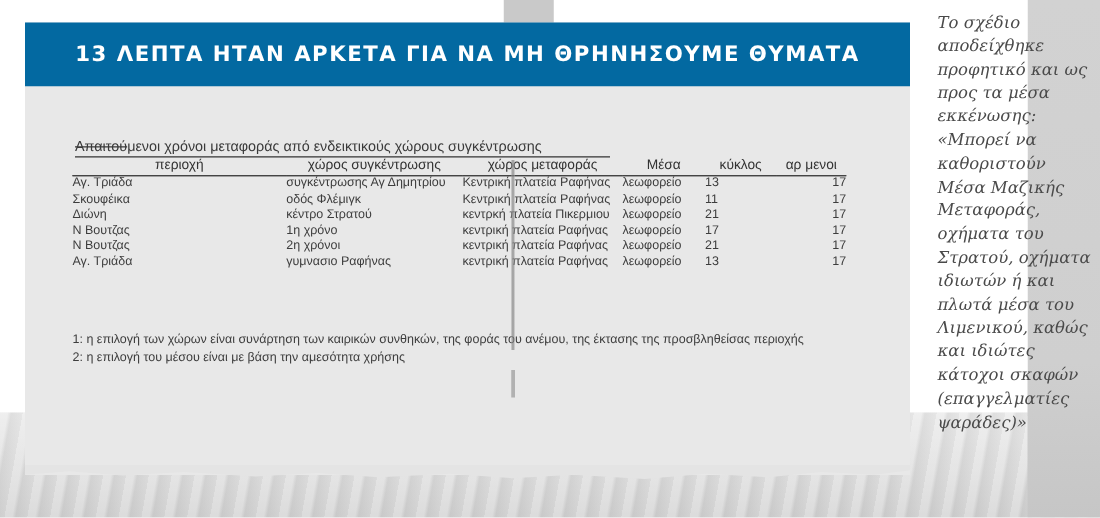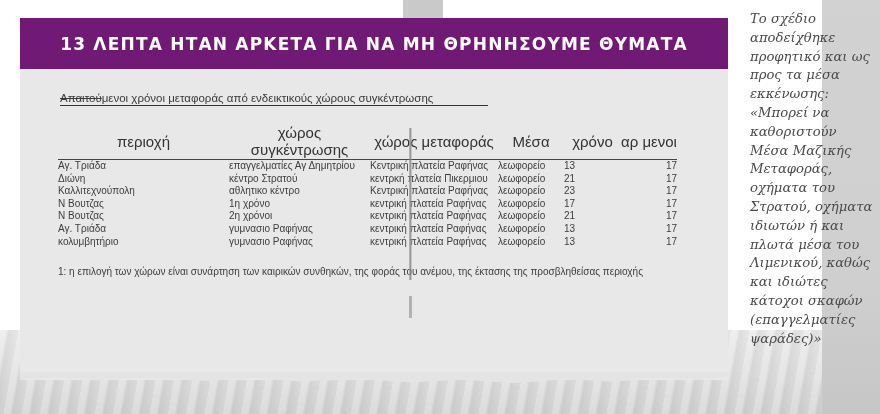--- a/index.html
+++ b/index.html
@@ -33,39 +33,39 @@
       position: absolute; left: 20px; top: 18px; width: 708px; height: 362px;
       background: #e8e8e8;
     }
     .paper-tear {
       position: absolute; left: 20px; top: 372px; width: 708px; height: 14px;
       background: #e4e4e4;
       clip-path: polygon(0 0,100% 0,100% 30%,96% 55%,90% 40%,84% 70%,77% 50%,70% 80%,62% 55%,55% 75%,48% 50%,40% 70%,33% 45%,26% 65%,18% 40%,11% 60%,5% 35%,0 55%);
     }
     .header-bar {
       position: absolute; left: 20px; top: 18px; width: 708px; height: 51px;
-      background: #701a75;
+      background: #0369a1;
       display: flex; align-items: center; justify-content: center;
     }
     .header-title {
       color: #ffffff; font-weight: bold; font-size: 17px; letter-spacing: 1.2px;
       font-family: "DejaVu Sans", sans-serif;
     }
     .table-caption {
-      position: absolute; left: 60px; top: 92px;
+      position: absolute; left: 60px; top: 112px;
       font-size: 11.5px; color: #3a3a3a;
       border-bottom: 1.5px solid #333; padding: 0 10px 1px 0; width: 418px;
     }
     .table-caption .strike { text-decoration: line-through; }
     table.data {
       position: absolute; left: 58px; top: 124px;
       border-collapse: collapse; font-size: 10px; color: #3d3d3d;
     }
     table.data th {
-      font-weight: normal; font-size: 15px; color: #333; text-align: center;
+      font-weight: normal; font-size: 11px; color: #333; text-align: center;
       padding: 0 0 1px 0; height: 15px;
       border-bottom: 1px solid #444;
     }
     table.data td { padding: 0; height: 12.6px; line-height: 12.6px; white-space: nowrap; }
     .c1 { width: 171px; }
     .c2 { width: 141px; margin-top: 16px; }
     .c3 { width: 128px; }
     .c4 { width: 66px; }
     .c5 { width: 57px; text-align: left; padding-right: 0; }
     .c6 { width: 56px; text-align: right; }
@@ -112,50 +112,50 @@
 
 <div class="table-caption"><span class="strike">Απαιτού</span><span>μενοι χρόνοι μεταφοράς από ενδεικτικούς χώρους συγκέντρωσης</span></div>
 
 <table class="data">
   <thead>
     <tr>
       <th class="c1">περιοχή</th>
       <th class="c2">χώρος συγκέντρωσης</th>
       <th class="c3">χώρος μεταφοράς</th>
       <th class="c4">Μέσα</th>
-      <th class="c5">χρόνο</th>
+      <th class="c5">κύκλος</th>
       <th class="c6">αρ μενοι</th>
     </tr>
   </thead>
   <tbody>
     <tr>
       <td class="c1">Αγ. Τριάδα</td>
-      <td class="c2">επαγγελματίες Αγ Δημητρίου</td>
+      <td class="c2">συγκέντρωσης Αγ Δημητρίου</td>
       <td class="c3">Κεντρική πλατεία Ραφήνας</td>
       <td class="c4">λεωφορείο</td>
       <td class="c5">13</td>
+      <td class="c6">17</td>
+    </tr>
+    <tr>
+      <td class="c1">Σκουφέικα</td>
+      <td class="c2">οδός Φλέμιγκ</td>
+      <td class="c3">Κεντρική πλατεία Ραφήνας</td>
+      <td class="c4">λεωφορείο</td>
+      <td class="c5">11</td>
       <td class="c6">17</td>
     </tr>
     <tr>
       <td class="c1">Διώνη</td>
       <td class="c2">κέντρο Στρατού</td>
       <td class="c3">κεντρκή πλατεία Πικερμιου</td>
       <td class="c4">λεωφορείο</td>
       <td class="c5">21</td>
       <td class="c6">17</td>
     </tr>
     <tr>
-      <td class="c1">Καλλιτεχνούπολη</td>
-      <td class="c2">αθλητικο κέντρο</td>
-      <td class="c3">Κεντρική πλατεία Ραφήνας</td>
-      <td class="c4">λεωφορείο</td>
-      <td class="c5">23</td>
-      <td class="c6">17</td>
-    </tr>
-    <tr>
       <td class="c1">Ν Βουτζας</td>
       <td class="c2">1η χρόνο</td>
       <td class="c3">κεντρική πλατεία Ραφήνας</td>
       <td class="c4">λεωφορείο</td>
       <td class="c5">17</td>
       <td class="c6">17</td>
     </tr>
     <tr>
       <td class="c1">Ν Βουτζας</td>
       <td class="c2">2η χρόνοι</td>
@@ -165,33 +165,26 @@
       <td class="c6">17</td>
     </tr>
     <tr>
       <td class="c1">Αγ. Τριάδα</td>
       <td class="c2">γυμνασιο Ραφήνας</td>
       <td class="c3">κεντρική πλατεία Ραφήνας</td>
       <td class="c4">λεωφορείο</td>
       <td class="c5">13</td>
       <td class="c6">17</td>
     </tr>
-    <tr>
-      <td class="c1">κολυμβητήριο</td>
-      <td class="c2">γυμνασιο Ραφήνας</td>
-      <td class="c3">κεντρική πλατεία Ραφήνας</td>
-      <td class="c4">λεωφορείο</td>
-      <td class="c5">13</td>
-      <td class="c6">17</td>
-    </tr>
   </tbody>
 </table>
 
 <div class="notes">
   <div class="note">1:  η επιλογή των χώρων είναι συνάρτηση των καιρικών συνθηκών, της φοράς του ανέμου, της έκτασης της προσβληθείσας περιοχής</div>
+  <div class="note">2: η επιλογή του μέσου είναι με βάση την αμεσότητα χρήσης</div>
 </div>
 
 <div class="fold-line"></div>
 <div class="fold-line2"></div>
 
 <div class="quote-bg"></div>
 <div class="quote">
   <span>Το σχέδιο</span>
   <span>αποδείχθηκε</span>
   <span>προφητικό και ως</span>

